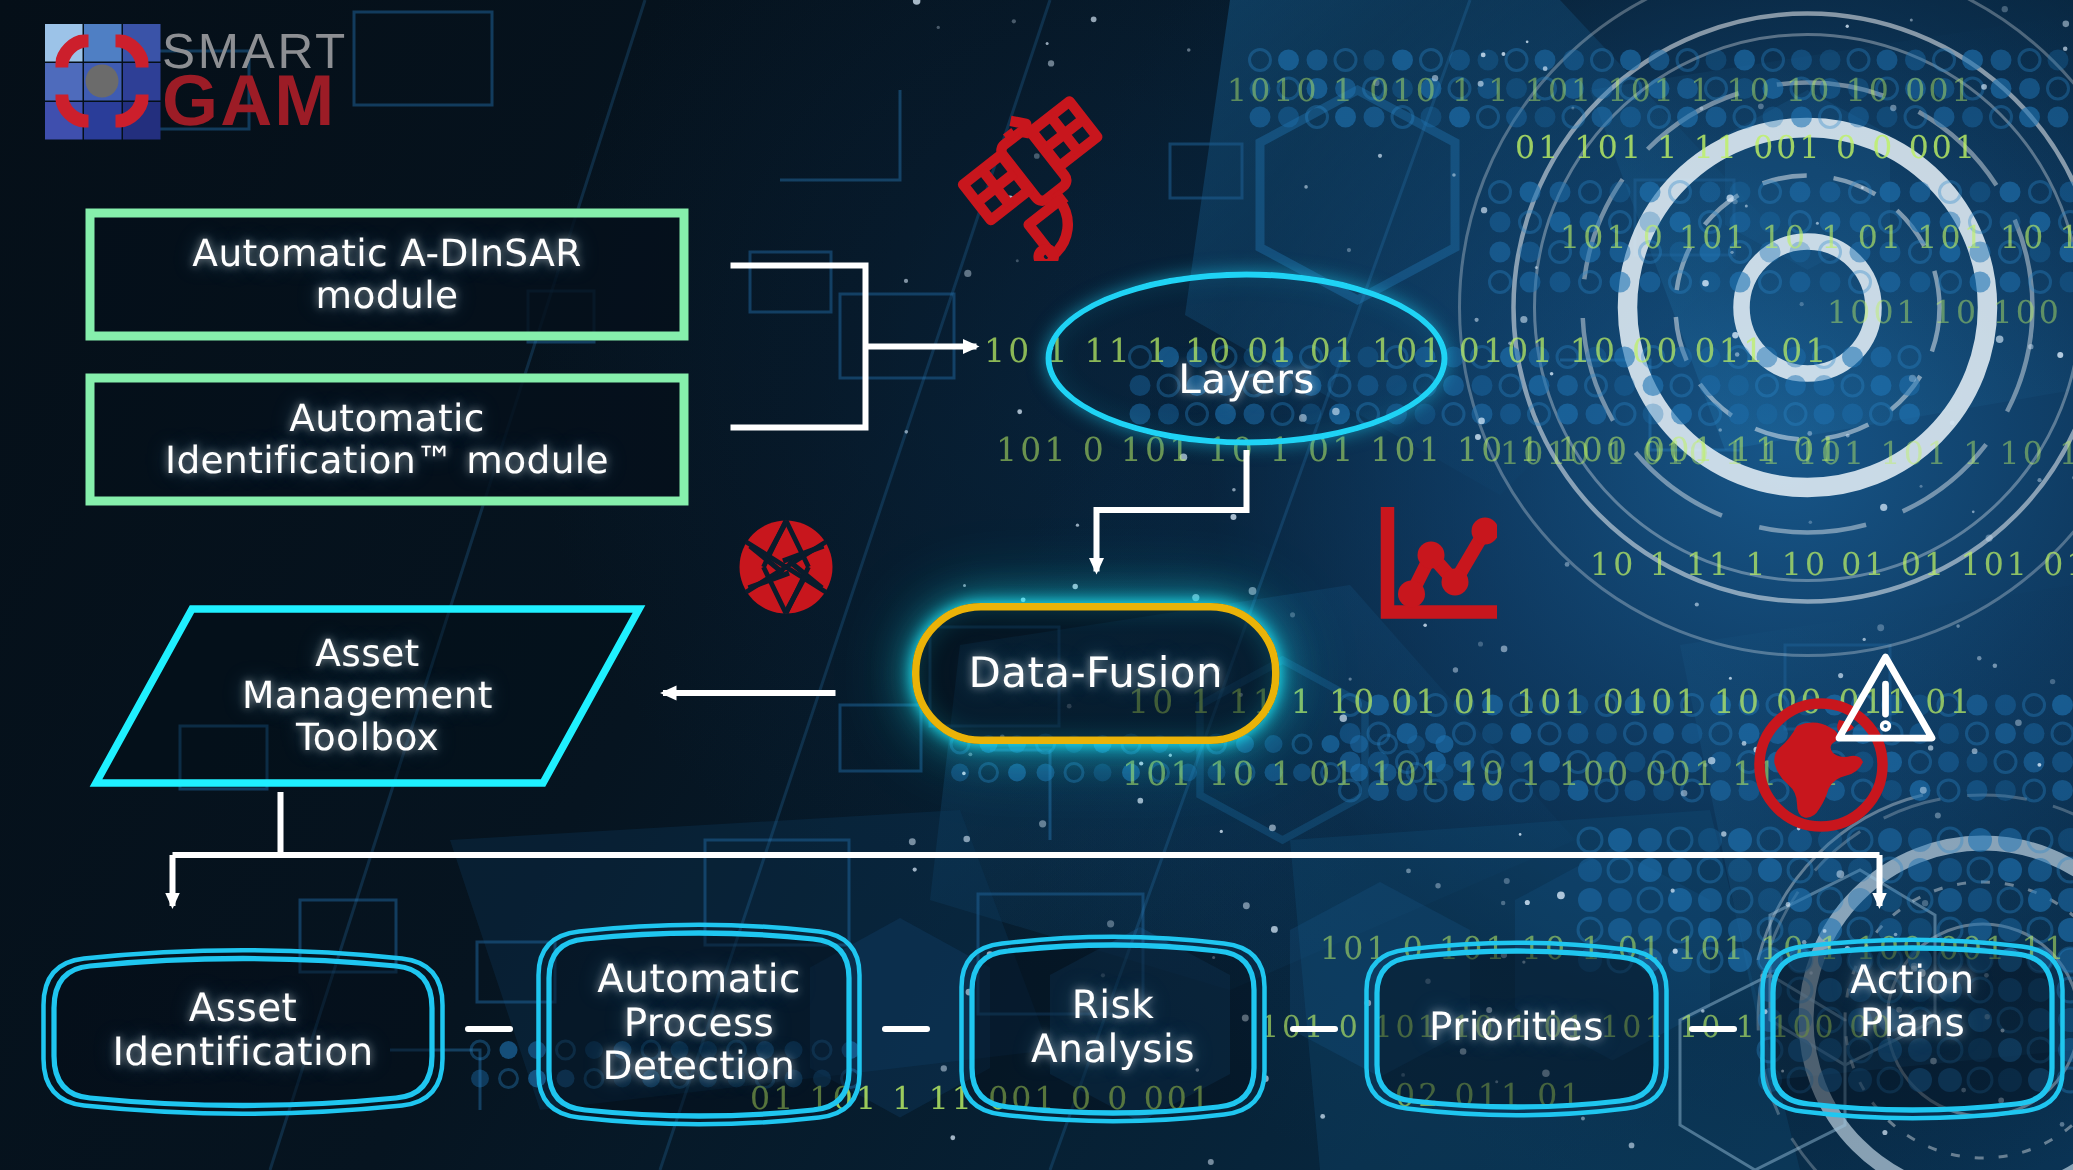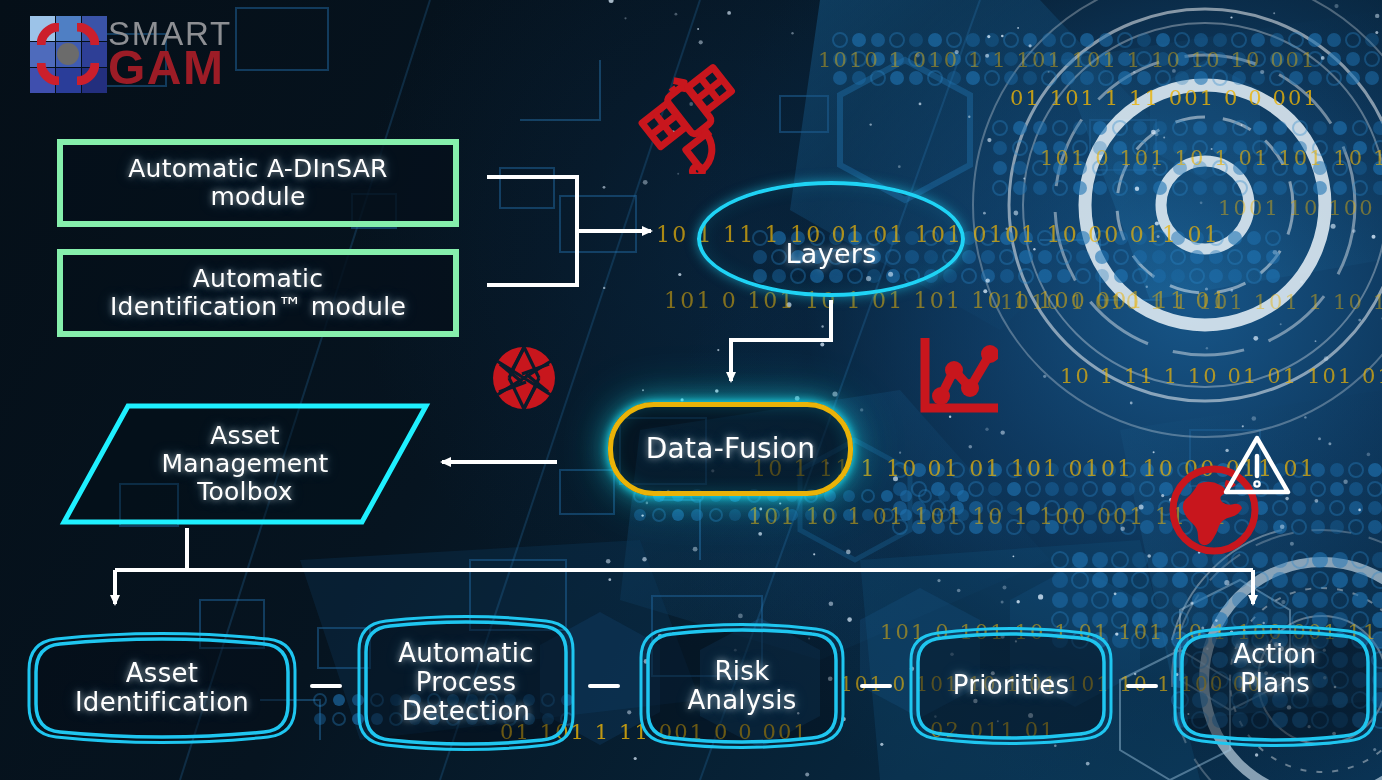--- a/index.html
+++ b/index.html
@@ -24,21 +24,21 @@
       radial-gradient(circle 620px at 1190px 300px, rgba(24,88,140,.95) 0%, rgba(16,62,104,.75) 35%, rgba(8,34,58,.45) 62%, rgba(5,16,26,0) 82%),
       radial-gradient(circle 420px at 980px 470px, rgba(12,56,96,.55) 0%, rgba(6,22,38,0) 75%),
       radial-gradient(circle 520px at 760px 250px, rgba(10,46,80,.45) 0%, rgba(5,16,26,0) 78%),
       linear-gradient(120deg,#050f18 0%,#061420 38%,#07243a 70%,#0a3354 100%);
   }
   #bg-binary { }
   .bin-row {
     position:absolute;
     white-space:nowrap;
     font-family:"DejaVu Serif", serif;
-    color:#eab308;
+    color:#bef264;
     opacity:.72;
     letter-spacing:.10em;
   }
 
   
   #logo { position:absolute; left:28px; top:14px; display:flex; align-items:center; gap:0; }
   #logo-mark { position:relative; width:80px; height:80px; }
   #logo-mark .cell { position:absolute; width:25px; height:25px; }
   #logo-mark .bracket { position:absolute; inset:9px; }
   #logo-mark .dot {

